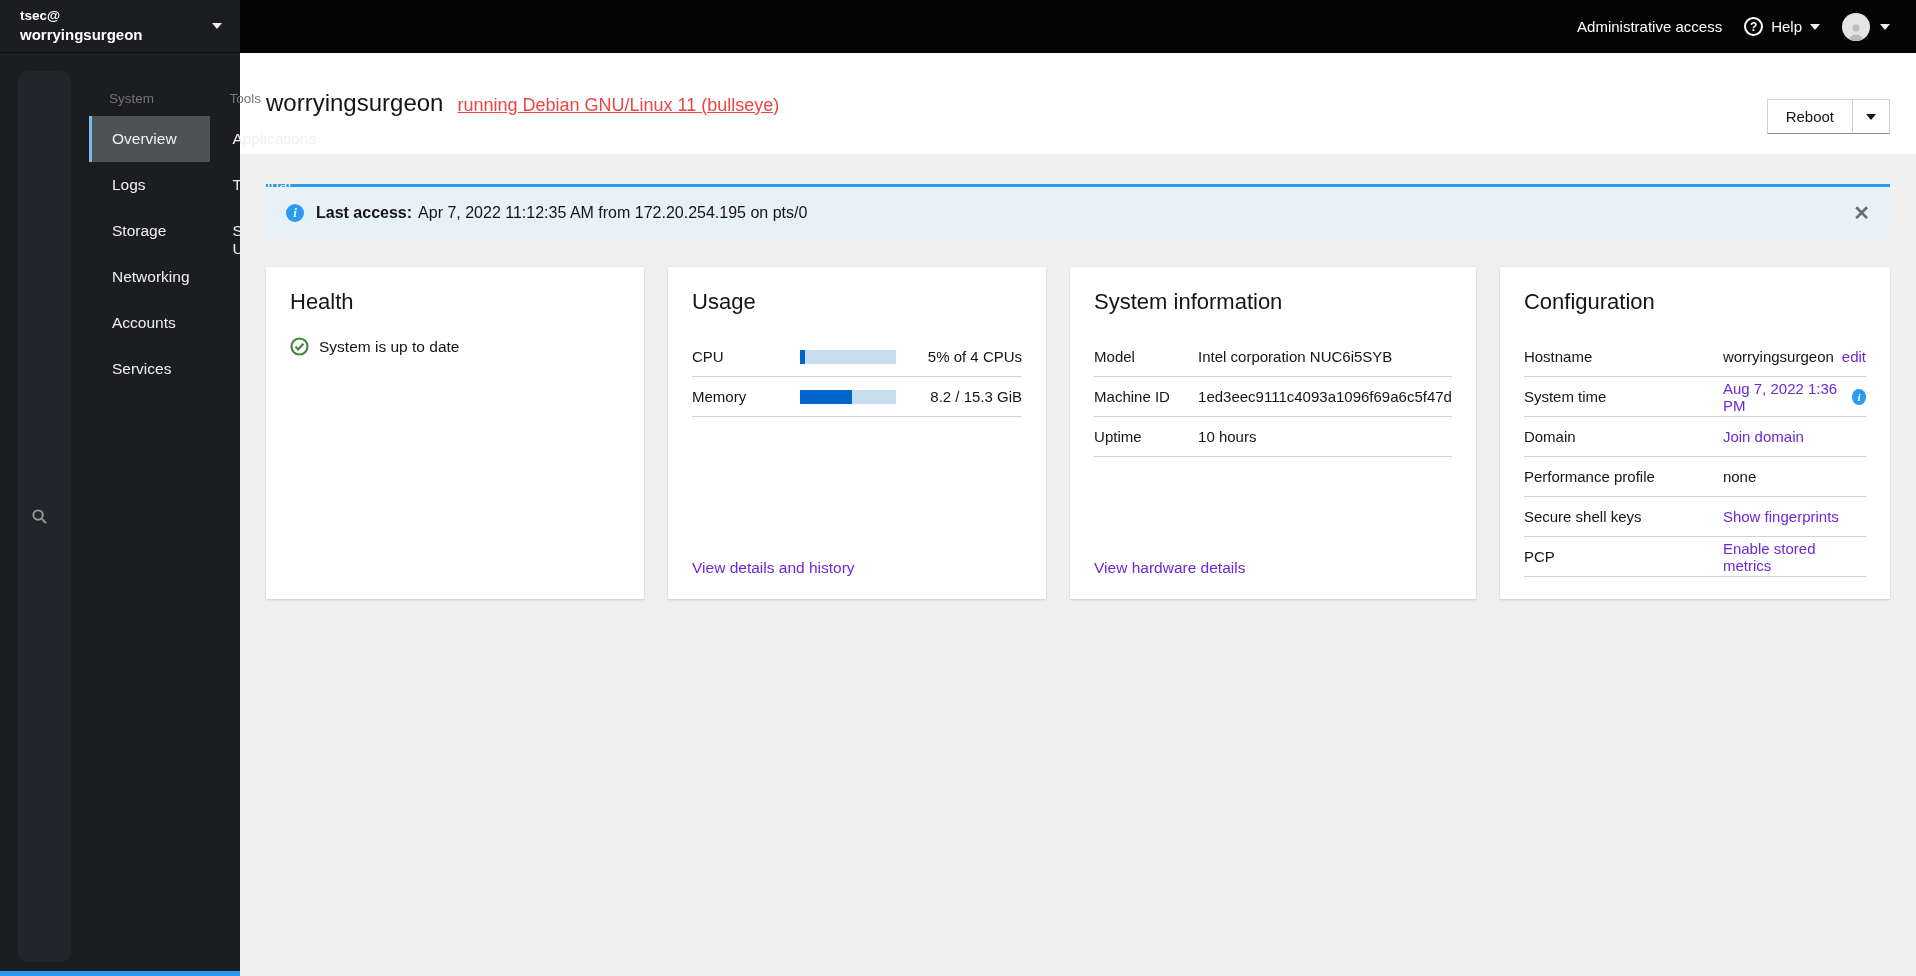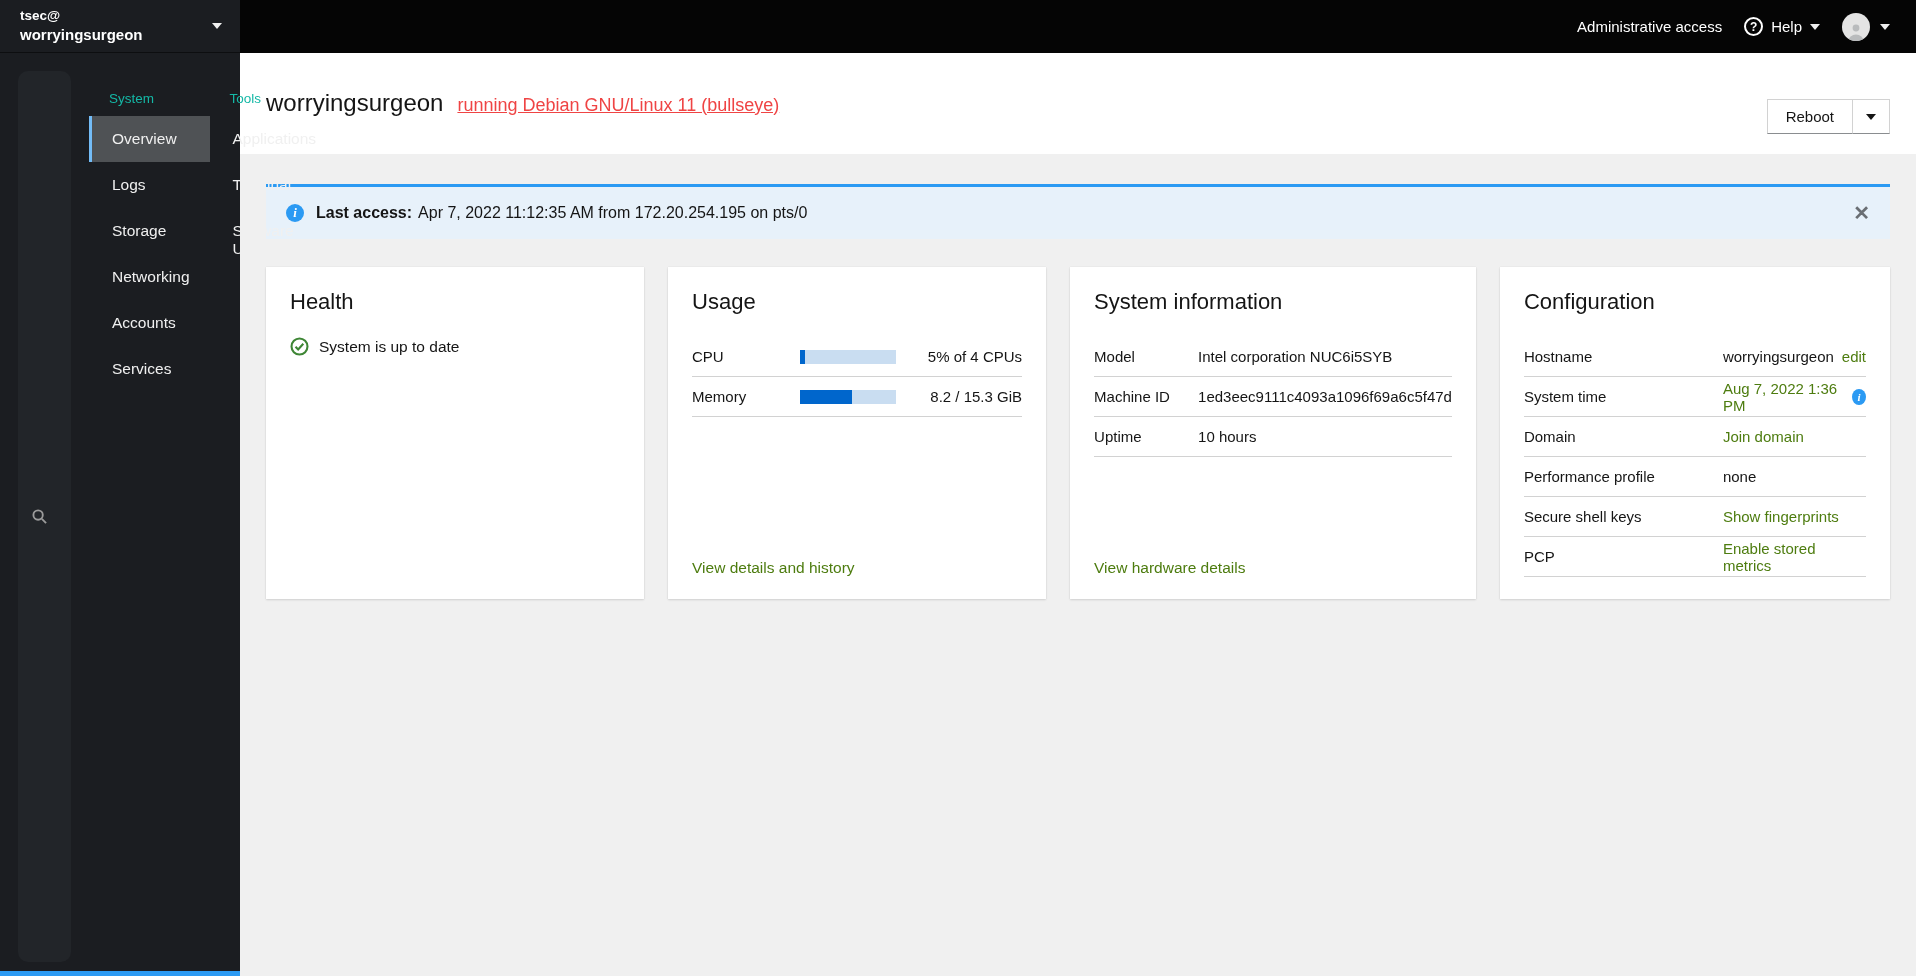--- a/index.html
+++ b/index.html
@@ -74,21 +74,21 @@
   .search-wrap svg { flex:0 0 auto; }
   .search-input {
     background:transparent; border:none; outline:none;
     color:#f0f0f0; font-size:15px; width:100%;
     font-family:"Liberation Sans", sans-serif;
   }
   .search-input::placeholder { color:#9b9b9b; }
 
   .nav-group { margin-top:14px; }
   .nav-group-title {
-    color:#14b8a6; font-size:13.5px;
+    color:#737373; font-size:13.5px;
     padding:6px 20px 10px 20px;
   }
   .nav-item {
     color:#f0f0f0; font-size:15.5px;
     padding:14px 20px;
     cursor:pointer;
     border-left:3px solid transparent;
   }
   .nav-item.active {
     background:#4f5255;
@@ -151,21 +151,21 @@
   .cards { display:grid; grid-template-columns:repeat(4,1fr); gap:24px; }
   .card {
     background:#fff;
     box-shadow:0 1px 2px rgba(3,3,3,.12), 0 0 1px rgba(3,3,3,.1);
     padding:22px 24px;
     min-height:330px;
     display:flex; flex-direction:column;
   }
   .card-title { font-size:22px; font-weight:500; margin-bottom:22px; }
 
-  .link { color:#4d7c0f; text-decoration:none; cursor:pointer; }
+  .link { color:#6d28d9; text-decoration:none; cursor:pointer; }
   .card-footer { margin-top:auto; font-size:15.5px; }
 
   
   .health-status { display:flex; align-items:center; gap:10px; font-size:15.5px; }
 
   
   .usage-row {
     display:grid; grid-template-columns:100px 1fr 118px;
     align-items:center; gap:8px;
     height:40px; border-bottom:1px solid #d2d2d2;

